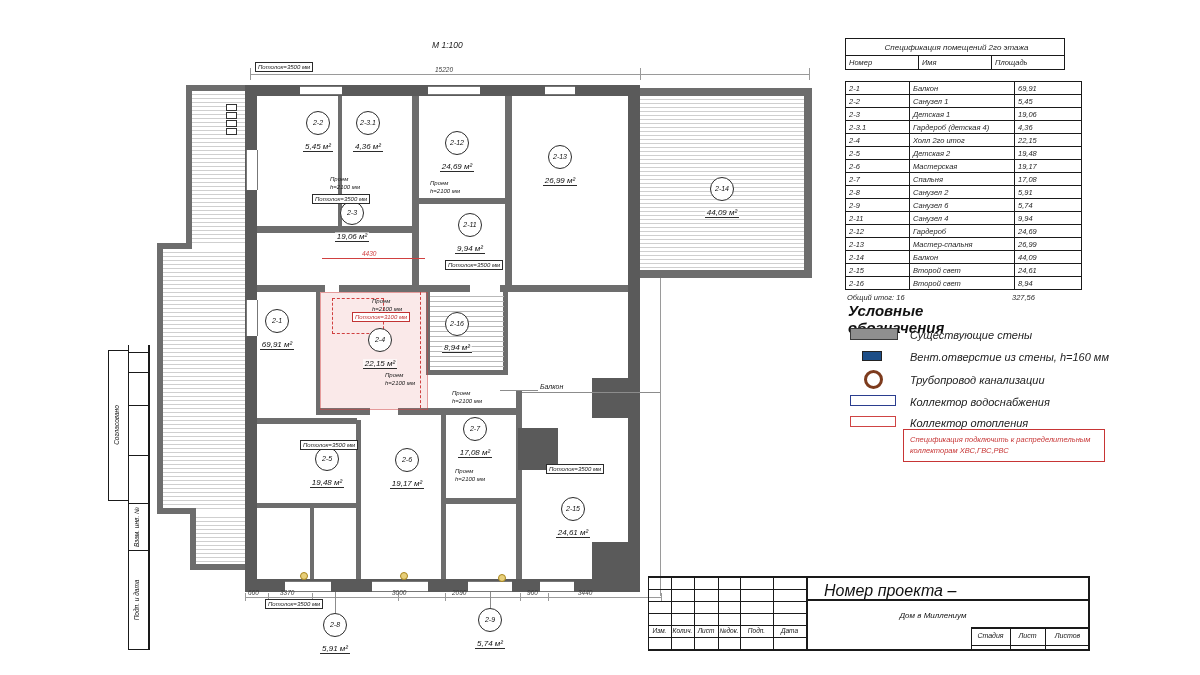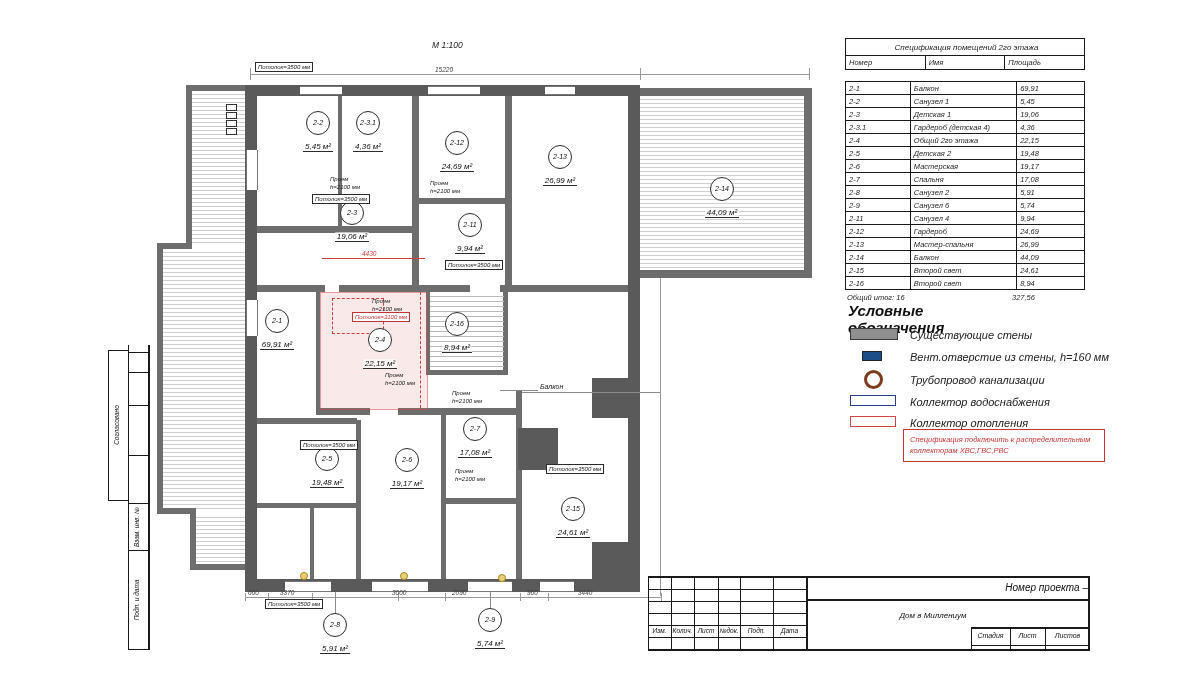--- a/index.html
+++ b/index.html
@@ -25,40 +25,40 @@
   .scale{position:absolute;font-size:8.5px;font-style:italic;color:#222;}
   .room{position:absolute;width:64px;text-align:center;font-style:italic;z-index:5;}
   .room-circle{display:inline-block;width:22px;height:22px;line-height:22px;border:1px solid #2b2b2b;border-radius:50%;background:#fff;font-size:7px;color:#111;}
   .room-area{display:inline-block;margin-top:1px;font-size:8px;color:#111;border-bottom:1px solid #2b2b2b;padding:0 2px;background:rgba(255,255,255,.6);}
   .potolok{position:absolute;border:1px solid #2b2b2b;background:#fff;font-size:6px;font-style:italic;padding:1px 2px;white-space:nowrap;color:#222;z-index:6;}
   .potolok.red{border-color:#c23333;color:#c23333;}
   .proem{position:absolute;font-size:6px;font-style:italic;color:#222;line-height:1.25;white-space:nowrap;z-index:6;}
   .balkon-label{position:absolute;font-size:7px;font-style:italic;color:#222;z-index:6;}
   
   .spec{position:absolute;left:845px;top:38px;width:232px;font-style:italic;}
-  .spec table{border-collapse:collapse;width:240px;table-layout:fixed;}
+  .spec table{border-collapse:collapse;width:220px;table-layout:fixed;}
   .spec .outer{border:1.5px solid #1a1a1a;}
   .spec td,.spec th{border:1px solid #1a1a1a;font-weight:normal;font-size:7.5px;padding:0 0 0 3px;height:12px;overflow:hidden;white-space:nowrap;}
   .spec .title-row td{text-align:center;height:16px;font-size:8px;}
   .spec .hdr td{text-align:left;height:13px;}
   .spec .gap{height:11px;border:none;}
   .spec .total{position:relative;font-size:7.5px;margin-top:2px;height:12px;}
   
   .legend-title{position:absolute;font-size:15px;font-weight:bold;font-style:italic;color:#111;}
   .legend-label{position:absolute;font-size:11px;font-style:italic;color:#222;white-space:nowrap;}
   .sym-wall{position:absolute;width:46px;height:10px;background:#8f8f8f;border:1px solid #3a3a3a;}
   .sym-vent{position:absolute;width:18px;height:8px;background:#1d4e87;border:1px solid #222;}
   .sym-pipe{position:absolute;width:13px;height:13px;border:3px solid #7d3b1d;border-radius:50%;background:#fff;}
   .sym-water{position:absolute;width:44px;height:9px;border:1px solid #2b3e8f;background:#fff;}
   .sym-heat{position:absolute;width:44px;height:9px;border:1px solid #cf4444;background:#fff;}
   .note-box{position:absolute;left:903px;top:429px;width:188px;border:1px solid #c73535;color:#c73535;font-size:7.5px;font-style:italic;line-height:1.5;padding:4px 6px;}
   
   .bline{position:absolute;background:#1a1a1a;}
   .tb-label{position:absolute;font-size:6.5px;font-style:italic;color:#111;text-align:center;white-space:nowrap;}
-  .tb-big{position:absolute;font-size:10px;font-style:italic;color:#111;text-align:right;}
+  .tb-big{position:absolute;font-size:16px;font-style:italic;color:#111;text-align:left;padding-left:16px;}
   .tb-name{position:absolute;font-size:8px;font-style:italic;color:#111;text-align:center;}
   .rot{position:absolute;width:110px;height:10px;font-size:6.5px;font-style:italic;color:#111;text-align:center;transform:rotate(-90deg);transform-origin:center;white-space:nowrap;}
 </style>
 </head>
 <body>
 
 <div class="abs" style="left:0;top:0;width:840px;height:675px;">
 
   <div class="scale" style="left:432px;top:40px;">М 1:100</div>
 
@@ -247,21 +247,21 @@
           <td>Детская 1</td>
           <td>19,06</td>
         </tr>
     <tr>
           <td>2-3.1</td>
           <td>Гардероб (детская 4)</td>
           <td>4,36</td>
         </tr>
     <tr>
           <td>2-4</td>
-          <td>Общий 2го этажа</td>
+          <td>Холл 2го итог</td>
           <td>22,15</td>
         </tr>
     <tr>
           <td>2-5</td>
           <td>Детская 2</td>
           <td>19,48</td>
         </tr>
     <tr>
           <td>2-6</td>
           <td>Мастерская</td>

